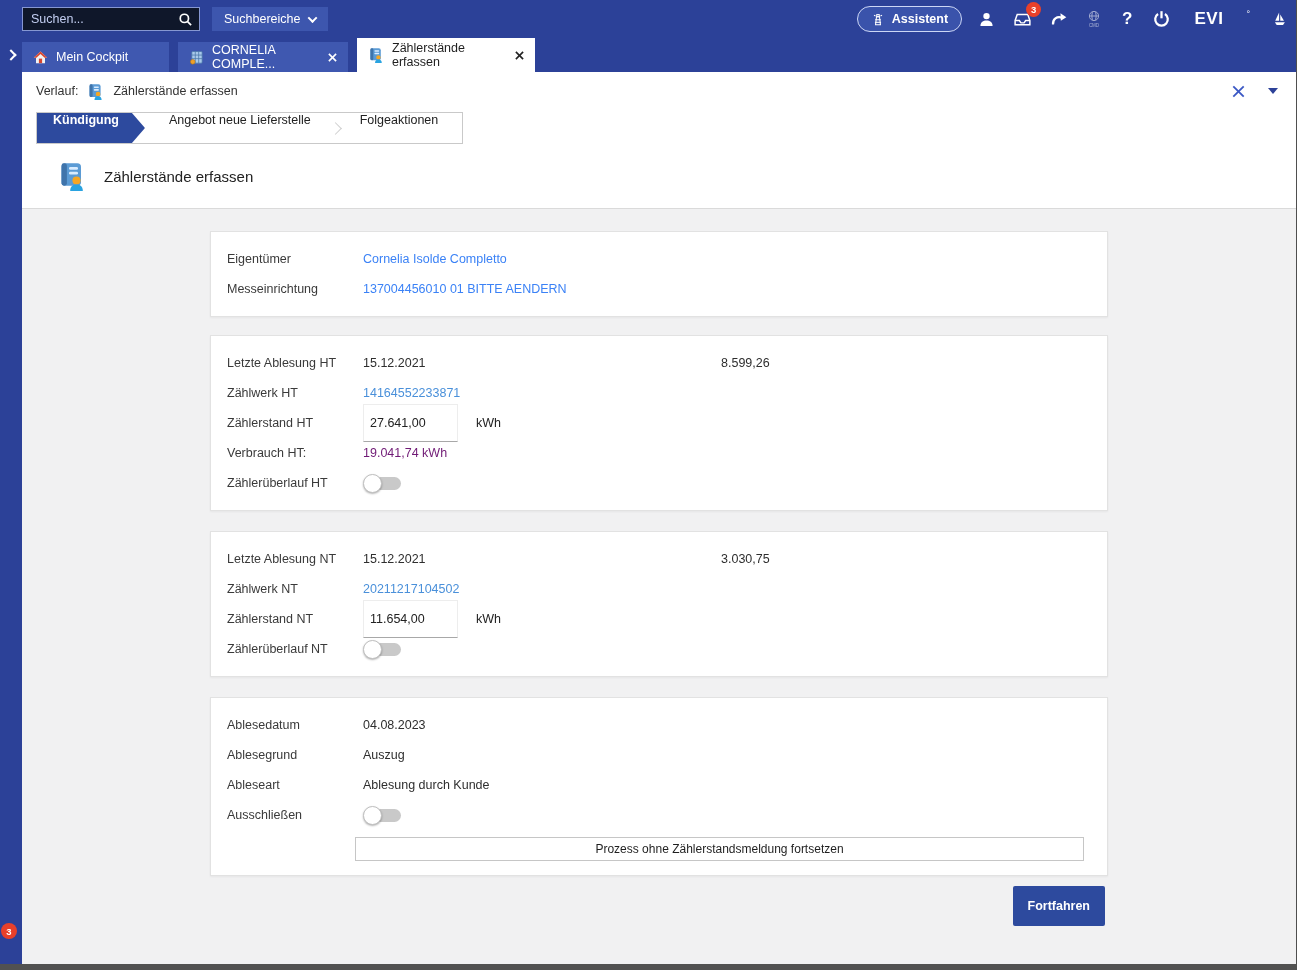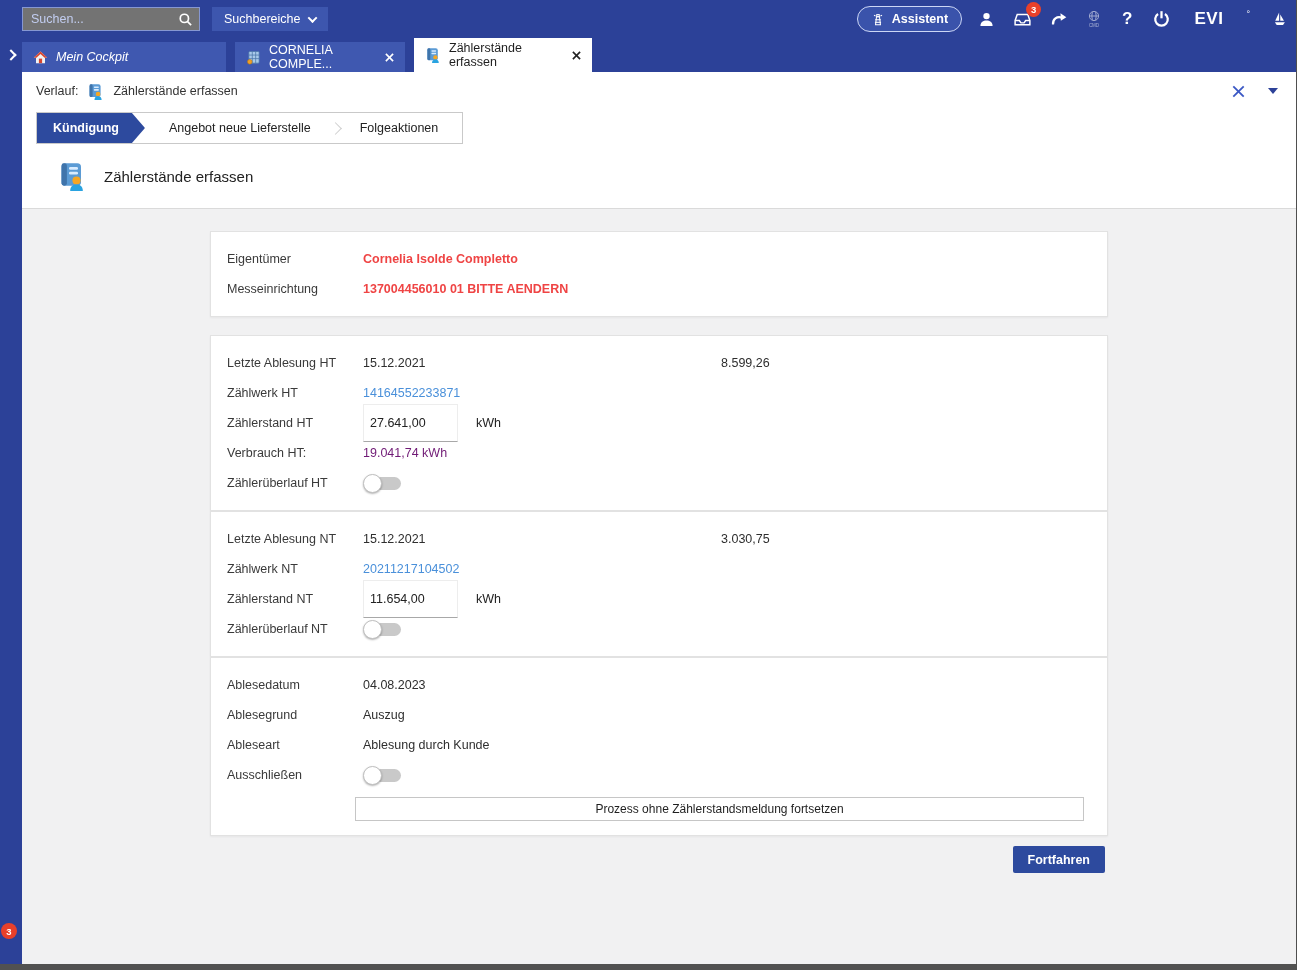--- a/index.html
+++ b/index.html
@@ -4,21 +4,21 @@
 <style>
   * { margin:0; padding:0; box-sizing:border-box; }
   body { font-family:"Liberation Sans", sans-serif; background:#888; }
   .app { width:1297px; height:970px; display:flex; flex-direction:column;
          background:#2c4198; position:relative; overflow:hidden;
          border-right:1px solid #4f4f4f; }
 
   
   .topbar { height:38px; background:#2c4198; display:flex; align-items:center;
             padding:0 10px 0 22px; gap:12px; flex:none; }
-  .searchbox { width:178px; height:24px; background:#737373; border:1px solid #8697d2;
+  .searchbox { width:178px; height:24px; background:#0f172a; border:1px solid #8697d2;
                display:flex; align-items:center; padding:0 6px 0 8px; }
   .searchbox input { flex:1; background:transparent; border:none; outline:none;
                      color:#fff; font:12.5px "Liberation Sans", sans-serif; min-width:0; }
   .searchbox input::placeholder { color:#c2cdf0; }
   .scopes { height:24px; background:#3d56ae; display:flex; align-items:center; gap:9px;
             padding:0 12px; color:#fff; font-size:12.5px; cursor:pointer; }
   .caret { width:7px; height:7px; border-right:2px solid #fff; border-bottom:2px solid #fff;
            transform:rotate(45deg) translate(-1px,-1px); display:inline-block; }
   .tb-spacer { flex:1; }
   .assistant { height:26px; border:1.5px solid #ccd6f5; border-radius:14px; background:#3a53ab;
@@ -38,76 +38,76 @@
   
   .tabrow { height:34px; background:#2c4198; display:flex; align-items:flex-end; flex:none; }
   .expander { width:22px; height:30px; display:flex; align-items:center; justify-content:center;
               cursor:pointer; margin-bottom:2px; }
   .chev-r { width:8px; height:8px; border-right:2.5px solid #fff; border-top:2.5px solid #fff;
             transform:rotate(45deg); display:inline-block; }
   .tab { height:30px; background:#3f58b0; color:#fff; display:flex; align-items:center;
          gap:8px; padding:0 11px; margin-right:9px; font-size:12.5px; cursor:pointer; }
   .tab.active { height:34px; background:#fff; color:#1f1f1f; font-weight:normal; }
   .tab .x { display:flex; margin-left:auto; padding-left:8px; cursor:pointer; }
-  .tab-mein { width:204px;font-style:italic; }
+  .tab-mein { width:147px; }
   .tab-corn { width:170px; }
   .tab-zael { width:178px; }
 
   
   .bodyrow { flex:1; display:flex; min-height:0; }
   .leftstrip { width:22px; background:#2c4198; position:relative; flex:none; }
   .leftstrip .lbadge { position:absolute; left:1px; bottom:25px; width:16px; height:16px;
                        border-radius:50%; background:#e8402a; color:#fff; font-size:9.5px;
                        font-weight:bold; display:flex; align-items:center; justify-content:center; }
   .content { flex:1; background:#fff; display:flex; flex-direction:column; min-width:0; }
 
   .history { height:38px; display:flex; align-items:center; gap:9px; padding:0 18px 0 14px;
              font-size:12.5px; color:#333; flex:none; }
   .hist-x { color:#3a57c4; display:flex; cursor:pointer; margin-left:auto; }
   .hist-caret { width:0; height:0; border-left:5px solid transparent; border-right:5px solid transparent;
                 border-top:6px solid #2c4198; margin-left:14px; cursor:pointer; }
 
   .steps { display:inline-flex; align-items:stretch; border:1px solid #c9c9c9; height:32px;
            margin:2px 0 0 14px; width:fit-content; background:#fff; flex:none; }
-  .step { display:flex; align-items:center; font-size:12.5px; color:#222; padding:0 24px; }
+  .step { display:flex; align-items:flex-start; font-size:12.5px; color:#222; padding:0 24px; }
   .step.active { background:#2d4a9e; color:#fff; font-weight:bold; padding:0 26px 0 16px;
                  clip-path:polygon(0 0, calc(100% - 13px) 0, 100% 50%, calc(100% - 13px) 100%, 0 100%); }
   .step-sep { display:flex; align-items:center; }
   .step-sep span { width:9px; height:9px; border-right:1.5px solid #cfcfcf; border-top:1.5px solid #cfcfcf;
                    transform:rotate(45deg); display:inline-block; margin:0 -4px; }
 
   .titlerow { height:64px; display:flex; align-items:center; gap:17px; padding-left:35px; flex:none; }
   .titlerow h1 { font-size:15px; font-weight:normal; color:#222; }
 
   .main { flex:1; background:#f1f1f2; border-top:1px solid #dadada; overflow:hidden; }
   .card { width:898px; margin-left:188px; background:#fff; border:1px solid #e2e2e2;
           box-shadow:0 1px 2px rgba(0,0,0,.05); padding:12px 16px; }
   .card.first { margin-top:22px; }
   .card.gap18 { margin-top:18px; }
-  .card.gap20 { }
+  .card.gap20 { margin-top:20px; }
   .frow { display:flex; align-items:center; height:30px; font-size:12.5px; color:#2e2e2e; }
   .flabel { width:136px; color:#3a3a3a; flex:none; }
   .fval { width:358px; flex:none; }
-  .link1 { color:#ef4444; cursor:pointer;font-weight:bold; }
+  .link1 { color:#3b82f6; cursor:pointer; }
   .link2 { color:#4a90da; cursor:pointer; }
   .muted { color:#701a75; }
   input.reading { width:95px; height:38px; border:1px solid #ededed; border-bottom:1px solid #a8a8a8;
                   font:12.5px "Liberation Sans", sans-serif; padding:0 6px; color:#222; background:#fff; }
   .unit { margin-left:18px; color:#222; }
   .toggle { position:relative; width:40px; height:19px; cursor:pointer; flex:none; }
   .toggle .track { position:absolute; left:1px; top:3px; width:37px; height:13px;
                    border-radius:7px; background:#c9c9c9; }
   .toggle .knob { position:absolute; left:0; top:0; width:19px; height:19px; border-radius:50%;
                   background:#fff; border:1px solid #c0c0c0; box-shadow:0 1px 2px rgba(0,0,0,.3); }
   .skipbtn { display:block; margin:7px 0 2px 128px; width:729px; height:24px; background:#fff;
              border:1px solid #c6c6c6; font:12px "Liberation Sans", sans-serif; color:#1f1f1f;
              cursor:pointer; }
   .actions { width:898px; margin:10px 0 0 188px; display:flex; justify-content:flex-end;
              padding-right:3px; }
-  .continue { height:27px; padding:0 15px; background:#2d4a9e; color:#fff; font-weight:bold;
+  .continue { height:40px; padding:0 15px; background:#2d4a9e; color:#fff; font-weight:bold;
               font-size:12.5px; border:none; border-radius:2px; cursor:pointer; }
 
   .bottombar { height:6px; background:#515151; flex:none; }
 
   svg { display:block; }
 </style>
 </head>
 <body>
 
 <div class="app">

